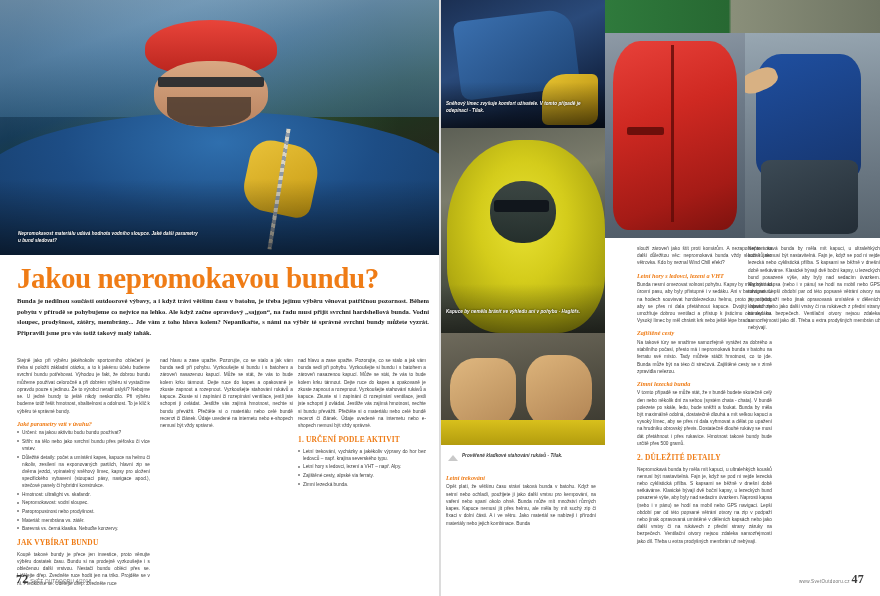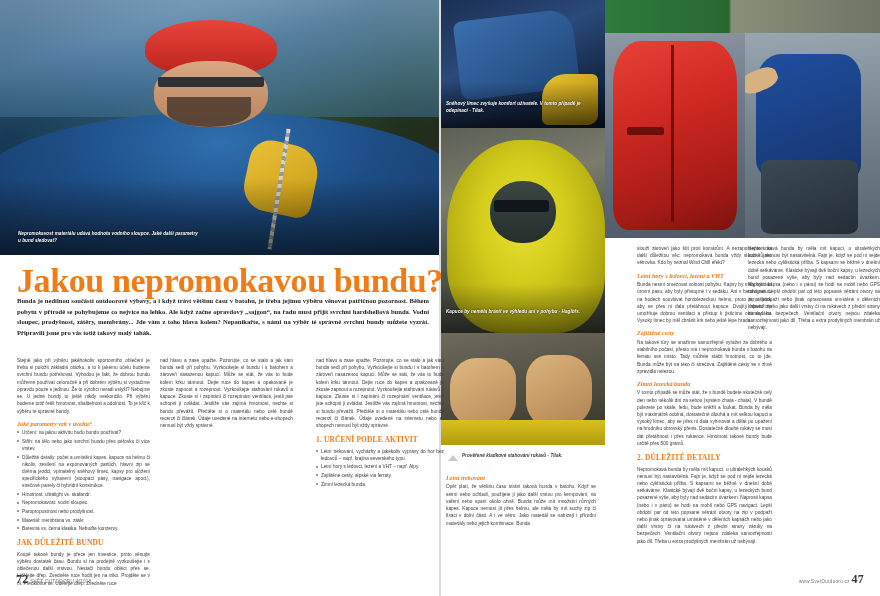--- a/index.html
+++ b/index.html
@@ -21,21 +21,21 @@
   .cap-orange{color:#e8721c;}
   .cap-dark{color:#3a3a3a;}
   .chev{position:absolute;width:0;height:0;}
   .chev-down{border-left:5px solid transparent;border-right:5px solid transparent;border-top:6px solid #cfcfcf;}
   .chev-up{border-left:5px solid transparent;border-right:5px solid transparent;border-bottom:6px solid #c9c9c9;}
 
   
   .title{
     position:absolute;left:17px;top:262px;
     font-family:"Liberation Serif", serif;
-    font-weight:bold;font-size:34px;letter-spacing:-.4px;
+    font-weight:bold;font-size:29px;letter-spacing:-.4px;
     color:#ef7c16;white-space:nowrap;
   }
   .perex{
     position:absolute;left:17px;top:296px;width:412px;
     font-family:"Liberation Serif", serif;
     font-weight:bold;font-size:6.6px;line-height:1.62;
     color:#1d1d1d;text-align:justify;
   }
   .col{position:absolute;font-size:4.75px;line-height:1.52;text-align:justify;color:#3b3b3b;}
   .col p{margin:0 0 4px 0;}
@@ -178,29 +178,29 @@
     <ul class="bul">
       <li>Určení: na jakou aktivitu budu bundu používat?</li>
       <li>Střih: na tělo nebo jako svrchní bundu přes péřovku či více vrstev.</li>
       <li>Důležité detaily: počet a umístění kapes, kapuce na helmu či nikoliv, zesílení na exponovaných partiích, hlavní zip se dvěma jezdci, vpínatelný sněhový límec, kapsy pro uložení specifického vybavení (stoupací pásy, navigace apod.), strečové panely či hybridní konstrukce.</li>
       <li>Hmotnost: ultralight vs. skafandr.</li>
       <li>Nepromokavost: vodní sloupec.</li>
       <li>Paropropustnost nebo prodyšnost.</li>
       <li>Materiál: membrána vs. zátěr.</li>
       <li>Barevná vs. černá klasika. Nebuďte konzervy.</li>
     </ul>
-    <div class="h-caps">JAK DŮLEŽITÉ BUNDU</div>
+    <div class="h-caps">JAK VYBÍRAT BUNDU</div>
     <p>Koupě takové bundy je přece jen investice, proto věnujte výběru dostatek času. Bundu si na prodejně vyzkoušejte i s oblečenou další vrstvou. Nestačí bundu obléci přes se. Lidělejte dřep. Zvedněte ruce hodit jen na triko. Projděte se v ní. Předkloňte se. Udělejte dřep. Zvedněte ruce</p>
   </div>
 
   <div class="col" style="left:160px;top:357px;width:133px;">
     <p>nad hlavu a zase upažte. Pozorujte, co se stalo a jak vám bunda sedí při pohybu. Vyzkoušejte si bundu i s batohem a zároveň nasazenou kapucí. Může se stát, že vás to bude kolem krku tánnout. Dejte ruce do kapes a opakovaně je zkuste zapnout a rozepnout. Vyzkoušejte stahování rukávů a kapuce. Zkuste si i zapínání či rozepínání ventilace, jestli jste schopni ji ovládat. Jestliže vás zajímá hmotnost, nechte si bundu převážit. Přečtěte si o materiálu nebo celé bundě recenzi či článek. Údaje uvedené na internetu nebo e-shopech nemusí být vždy správné.</p>
   </div>
 
-  <div class="col" style="left:316px;top:357px;width:128px;">
+  <div class="col" style="left:298px;top:357px;width:128px;">
     <p style="visibility:hidden;height:0;margin:0;">nad hlavu a zase upažte. Pozorujte, co se stalo a jak vám bunda sedí při pohybu. Vyzkoušejte si bundu i s batohem a zároveň nasazenou kapucí. Může se stát, že vás to bude kolem krku tánnout. Dejte ruce do kapes a opakovaně je zkuste zapnout a rozepnout. Vyzkoušejte stahování rukávů a kapuce. Zkuste si i zapínání či rozepínání ventilace, jestli jste schopni ji ovládat. Jestliže vás zajímá hmotnost, nechte si bundu převážit. Přečtěte si o materiálu nebo celé bundě recenzi či článek. Údaje uvedené na internetu nebo e-shopech nemusí být vždy správné.</p>
     <p>nad hlavu a zase upažte. Pozorujte, co se stalo a jak vám bunda sedí při pohybu. Vyzkoušejte si bundu i s batohem a zároveň nasazenou kapucí. Může se stát, že vás to bude kolem krku tánnout. Dejte ruce do kapes a opakovaně je zkuste zapnout a rozepnout. Vyzkoušejte stahování rukávů a kapuce. Zkuste si i zapínání či rozepínání ventilace, jestli jste schopni ji ovládat. Jestliže vás zajímá hmotnost, nechte si bundu převážit. Přečtěte si o materiálu nebo celé bundě recenzi či článek. Údaje uvedené na internetu nebo e-shopech nemusí být vždy správné.</p>
     <div class="h-caps">1. URČENÍ PODLE AKTIVIT</div>
     <ul class="bul">
       <li>Letní trekování, vycházky a jakékoliv výpravy do hor bez ledovců – např. krajina severského typu.</li>
       <li>Letní hory s ledovci, lezení a VHT – např. Alpy.</li>
       <li>Zajištěné cesty, alpské via ferraty.</li>
       <li>Zimní lezecká bunda.</li>
     </ul>
   </div>

